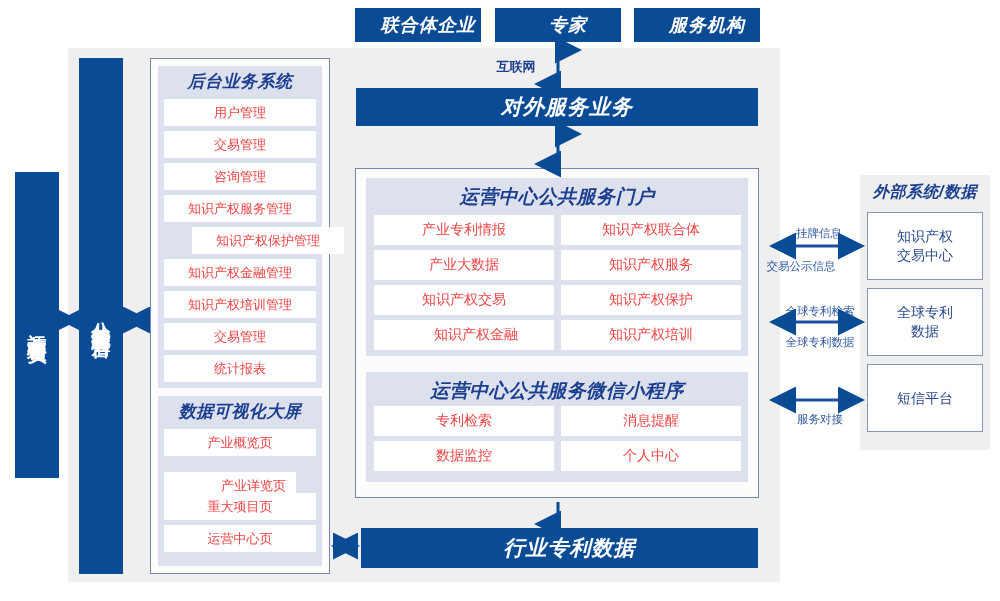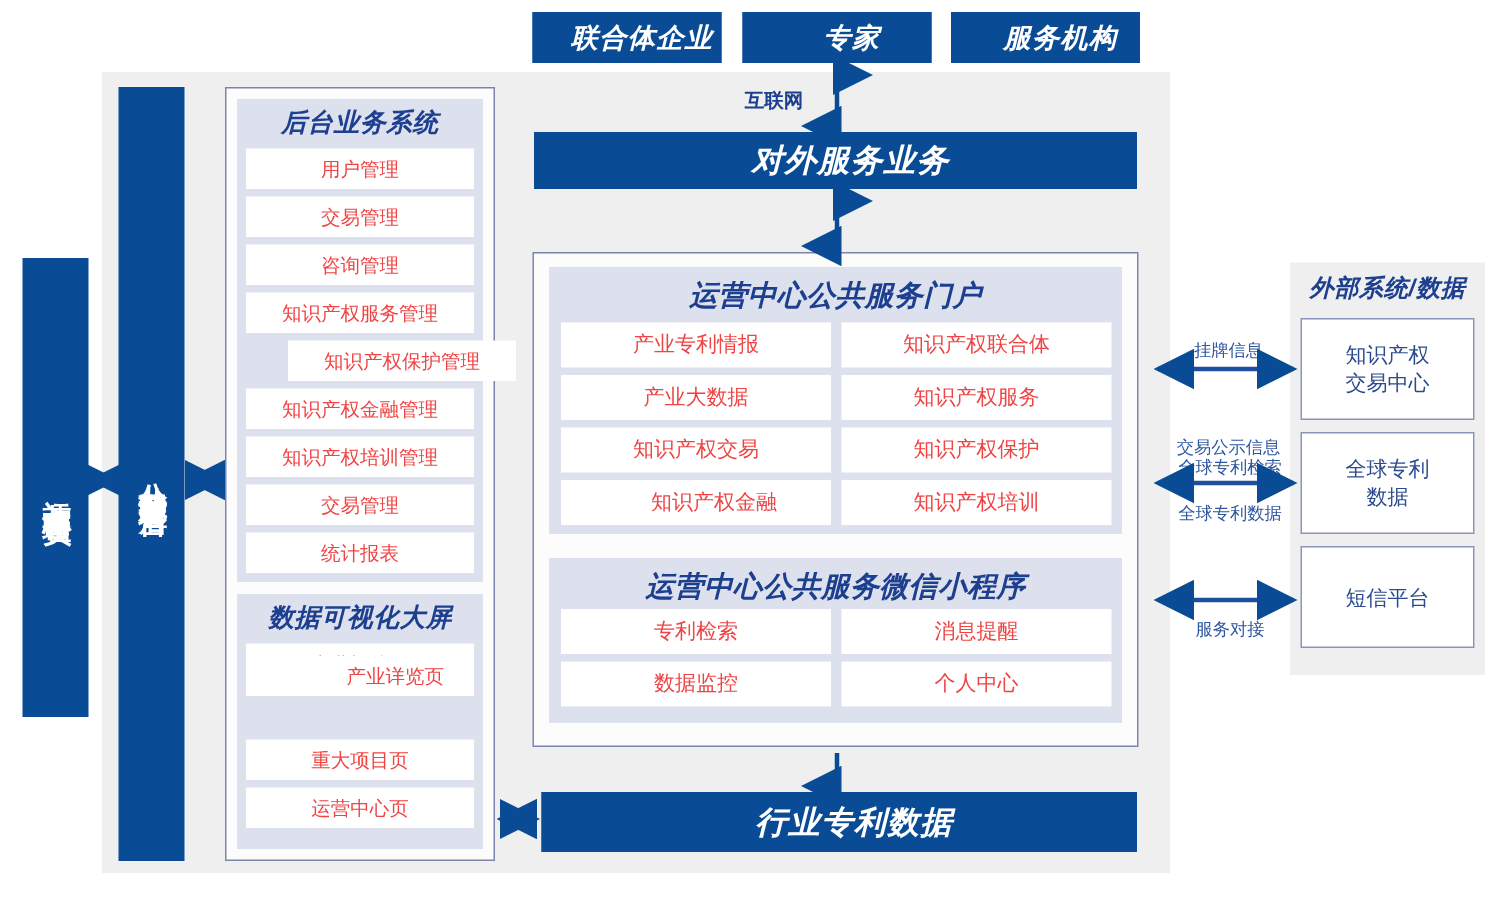--- a/index.html
+++ b/index.html
@@ -138,21 +138,21 @@
   <div class="item" style="left:164px;top:227px;width:152px;height:27px;margin-left:28px;">知识产权保护管理</div>
   <div class="item" style="left:164px;top:259px;width:152px;height:27px;">知识产权金融管理</div>
   <div class="item" style="left:164px;top:291px;width:152px;height:27px;">知识产权培训管理</div>
   <div class="item" style="left:164px;top:323px;width:152px;height:27px;">交易管理</div>
   <div class="item" style="left:164px;top:355px;width:152px;height:27px;">统计报表</div>
 
   <div class="lav-panel" style="left:158px;top:396px;width:164px;height:170px;"></div>
   <div class="panel-title" style="left:158px;top:396px;width:164px;height:30px;font-size:17px;text-align:right;">数据可视化大屏</div>
 
   <div class="item" style="left:164px;top:429px;width:152px;height:27px;">产业概览页</div>
-  <div class="item" style="left:164px;top:437px;width:152px;height:27px;padding-left:47px;">产业详览页</div>
+  <div class="item" style="left:164px;top:472px;width:132px;height:27px;padding-left:47px;">产业详览页</div>
   <div class="item" style="left:164px;top:493px;width:152px;height:27px;">重大项目页</div>
   <div class="item" style="left:164px;top:525px;width:152px;height:27px;">运营中心页</div>
 
   <div class="outer-box" style="left:355px;top:168px;width:404px;height:330px;"></div>
 
   <div class="lav-panel" style="left:366px;top:178px;width:382px;height:178px;"></div>
   <div class="panel-title" style="left:366px;top:180px;width:382px;height:34px;font-size:19px;">运营中心公共服务门户</div>
 
   <div class="item" style="left:374px;top:215px;width:180px;height:30px;font-size:14px;">产业专利情报</div>
   <div class="item" style="left:561px;top:215px;width:180px;height:30px;font-size:14px;">知识产权联合体</div>
@@ -190,21 +190,21 @@
       <div>数据</div>
     </div>
   </div>
   <div class="white-card" style="left:867px;top:364px;width:116px;height:68px;font-size:14px;">
     <div>
       <div>短信平台</div>
     </div>
   </div>
 
   <div class="arrow-label" style="left:780px;top:226px;width:78px;">挂牌信息</div>
-  <div class="arrow-label" style="left:772px;top:259px;width:94px;margin-top:32px;">交易公示信息</div>
+  <div class="arrow-label" style="left:754px;top:259px;width:94px;">交易公示信息</div>
 
   <div class="arrow-label" style="left:774px;top:304px;width:92px;">全球专利检索</div>
   <div class="arrow-label" style="left:774px;top:335px;width:92px;">全球专利数据</div>
 
   <div class="arrow-label" style="left:782px;top:412px;width:76px;">服务对接</div>
 
   <svg class="arrows" viewBox="0 0 1000 601">
     <defs>
       <marker id="ahU" markerWidth="9" markerHeight="9" refX="4.5" refY="8" orient="auto">
         <path d="M4.5,0 L9,9 L0,9 Z" fill="#0a4b96"></path>

